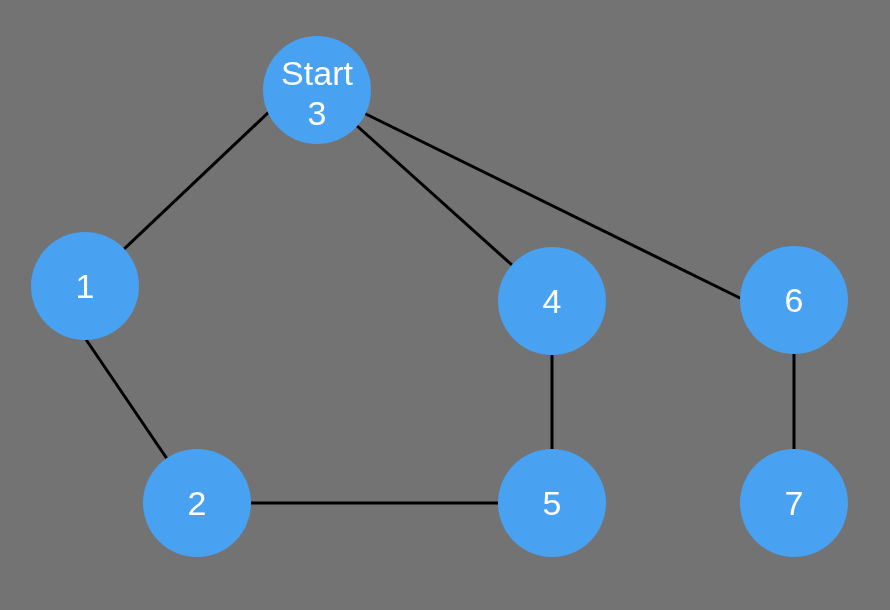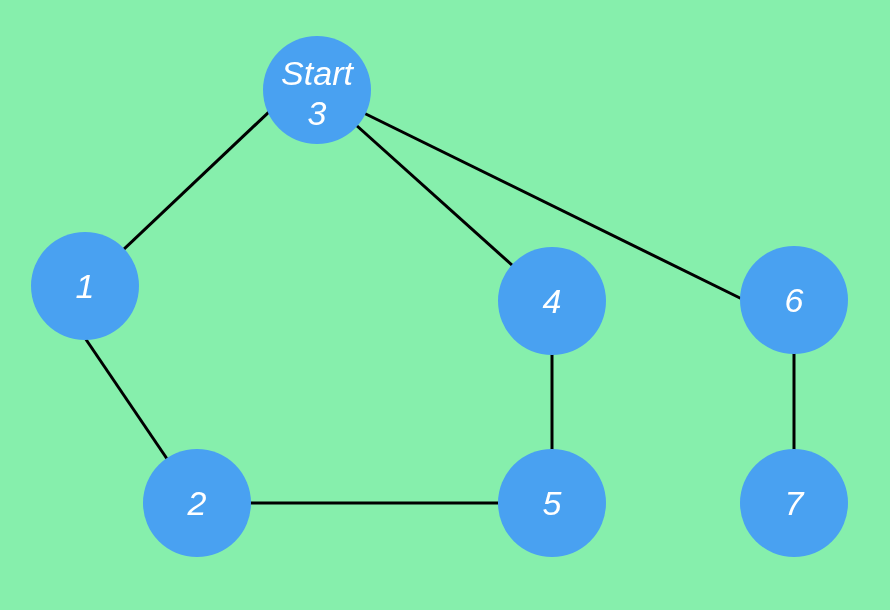--- a/index.html
+++ b/index.html
@@ -5,23 +5,22 @@
   html, body {
     margin: 0;
     padding: 0;
     background: #ffffff;
     font-family: "Liberation Sans", sans-serif;
   }
   .stage {
     position: relative;
     width: 890px;
     height: 610px;
-    background: #86efac;
+    background: #737373;
     overflow: hidden;
-    font-style: italic;
   }
   svg { display: block; }
   .graph-edge {
     stroke: #000000;
     stroke-width: 3;
     stroke-linecap: butt;
   }
   .graph-node-circle {
     stroke: none;
   }

